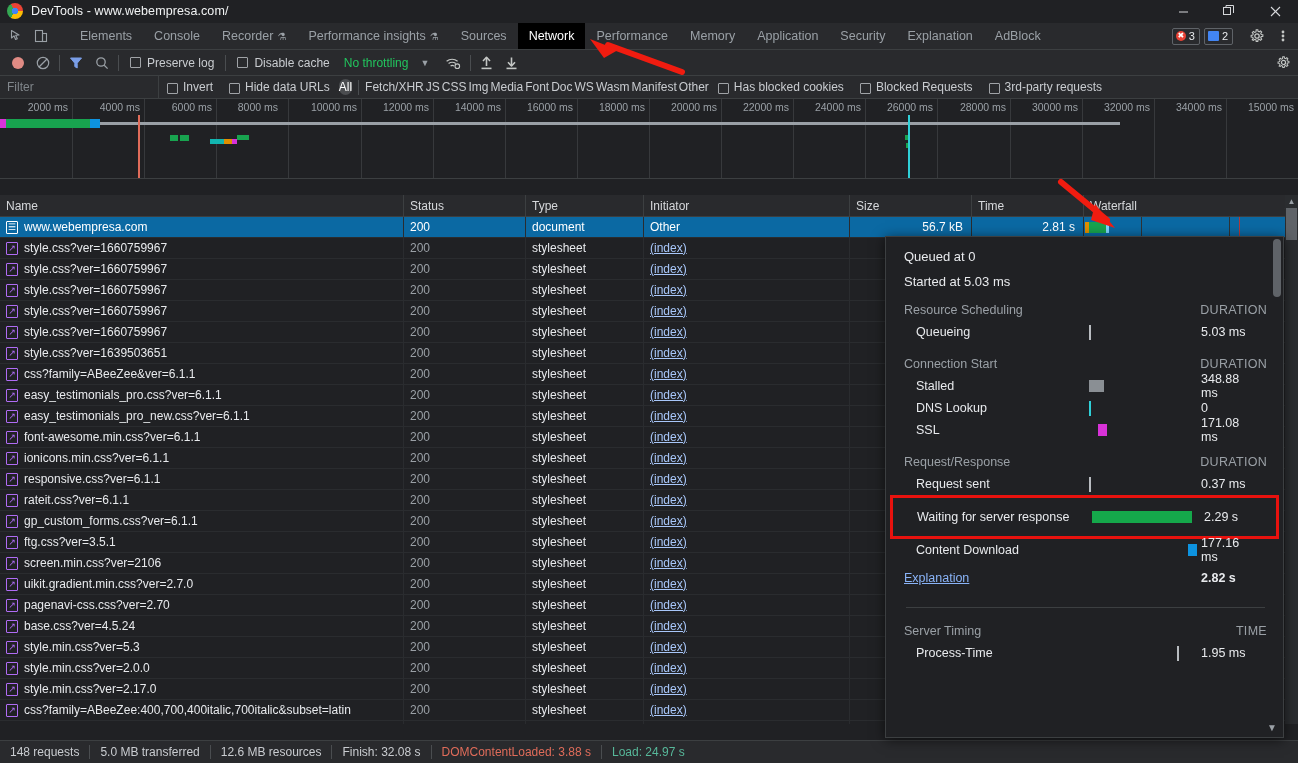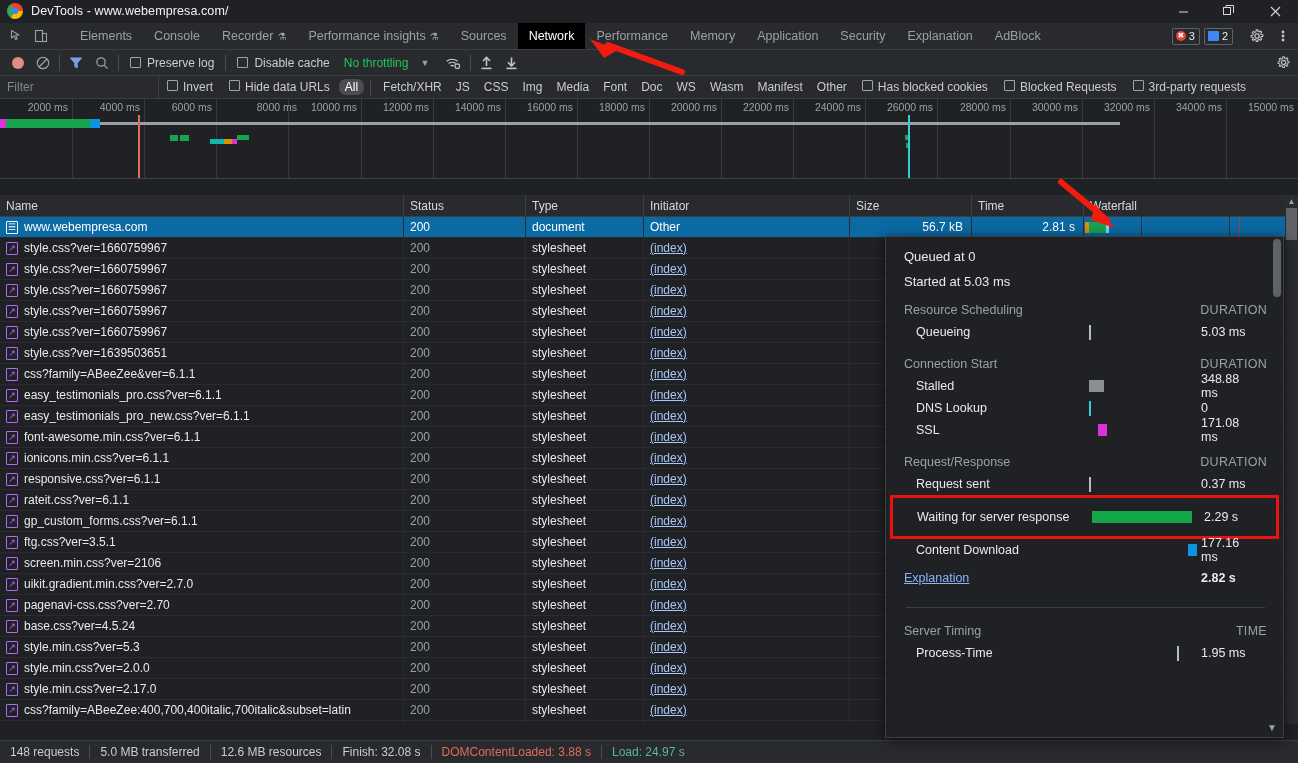--- a/index.html
+++ b/index.html
@@ -82,22 +82,22 @@
   .filterrow {
     height:23px; background:#292a2d; display:flex; align-items:center;
     border-bottom:1px solid #3c3f41; font-size:12px;
   }
   .filter-input {
     width:158px; height:23px; background:transparent; border:none; outline:none;
     color:#c9ccd0; font-size:12px; font-family:inherit; padding-left:7px;
   }
   .filter-input::placeholder { color:#80868b; }
   .frow-sep { width:1px; height:23px; background:#3c3f41; }
-  .f-check { display:flex;align-items:flex-start;gap:5px;padding:0 8px;color:#c9ccd0; }
-  .ftype { padding:1px 6px; color:#c9ccd0; border-radius:7px; margin: 0 1px; }
+  .f-check { display:flex;align-items:flex-end;gap:5px;padding:0 8px;color:#c9ccd0; }
+  .ftype { padding:1px 0; color:#c9ccd0; border-radius:7px; margin: 0 1px; }
   .ftype.active { background:#4b4d50; color:#fff; }
   .fsep { width:1px;height:15px;background:#4a4d50;margin:0 5px; }
 
   
   .overview { height:80px; background:#202124; position:relative; border-bottom:1px solid #3c3f41; overflow:hidden;}
   .ruler { position:absolute; inset:0; }
   .tick { position:absolute; top:0; bottom:0; width:1px; background:#37393c; }
   .tick-label { position:absolute; top:2px; font-size:10.5px; color:#9aa0a6; transform:translateX(-100%); padding-right:4px; white-space:nowrap;}
   .ov-band { position:absolute; height:9px; }
   .ov-line { position:absolute; height:3px; background:#9aa0a6; }
@@ -404,21 +404,21 @@
 
   <div class="overview">
     <div class="ruler" id="ruler">
         <div class="tick" style="left: 72px;"></div>
         <div class="tick-label" style="left: 72px;">2000 ms</div>
         <div class="tick" style="left: 144px;"></div>
         <div class="tick-label" style="left: 144px;">4000 ms</div>
         <div class="tick" style="left: 216px;"></div>
         <div class="tick-label" style="left: 216px;">6000 ms</div>
         <div class="tick" style="left: 288px;"></div>
-        <div class="tick-label" style="left: 301px;">8000 ms</div>
+        <div class="tick-label" style="left: 282px;">8000 ms</div>
         <div class="tick" style="left: 361px;"></div>
         <div class="tick-label" style="left: 361px;">10000 ms</div>
         <div class="tick" style="left: 433px;"></div>
         <div class="tick-label" style="left: 433px;">12000 ms</div>
         <div class="tick" style="left: 505px;"></div>
         <div class="tick-label" style="left: 505px;">14000 ms</div>
         <div class="tick" style="left: 577px;"></div>
         <div class="tick-label" style="left: 577px;">16000 ms</div>
         <div class="tick" style="left: 649px;"></div>
         <div class="tick-label" style="left: 649px;">18000 ms</div>

